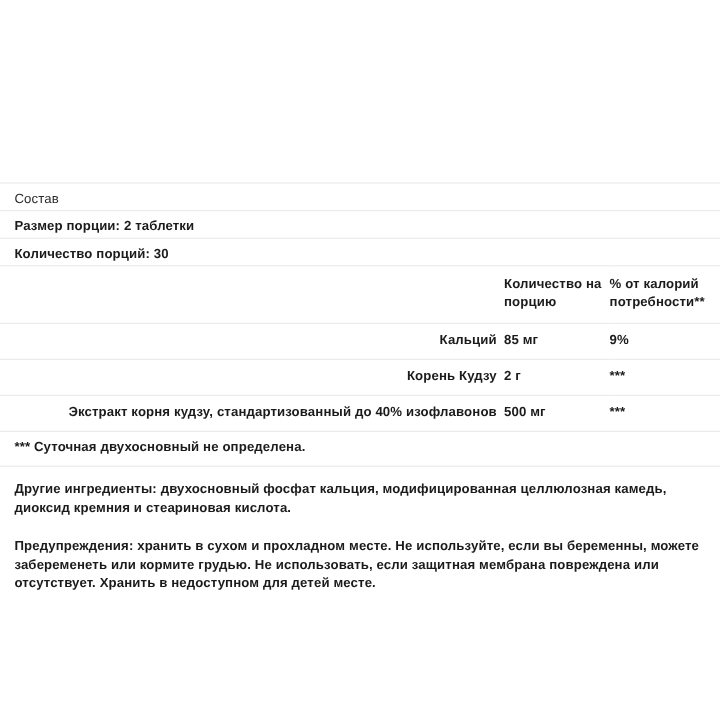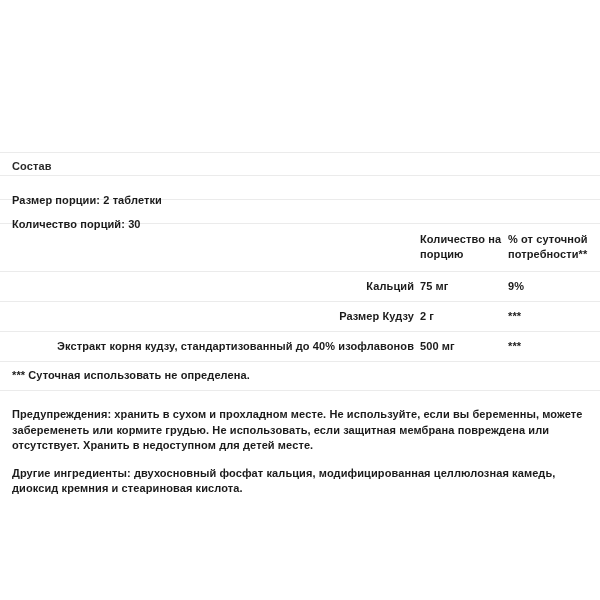--- a/index.html
+++ b/index.html
@@ -37,31 +37,31 @@
   .rule-row {
     border-top: 1px solid #ebebeb;
     box-sizing: border-box;
     padding: 6px 12px 6px 12px;
     font-size: 11px;
     line-height: 15px;
     letter-spacing: 0.1px;
   }
 
   .row-title {
-    font-weight: 700;
+    font-weight: 400;
     color: #2a2a2a;
     height: 23px;
     padding-top: 6px;
   }
 
   .row-strong {
     font-weight: 700;
     color: #1b1b1b;
     height: 23px;
-    padding-top: 17px;
+    padding-top: 6px;
   }
 
   
   table.facts {
     width: 600px;
     border-collapse: collapse;
     table-layout: fixed;
     font-size: 11px;
     padding-left: 40px;
   }
@@ -149,48 +149,48 @@
     <table class="facts">
       <colgroup>
         <col class="c-name">
         <col class="c-amt">
         <col class="c-dv">
       </colgroup>
       <thead>
         <tr>
           <th class="hdr-blank"></th>
           <th>Количество на порцию</th>
-          <th>% от суточной потребности**</th>
+          <th>% от калорий потребности**</th>
         </tr>
       </thead>
       <tbody>
         <tr>
           <td>Кальций</td>
-          <td>75 мг</td>
+          <td>85 мг</td>
           <td>9%</td>
         </tr>
         <tr>
-          <td>Размер Кудзу</td>
+          <td>Корень Кудзу</td>
           <td>2 г</td>
           <td>***</td>
         </tr>
         <tr>
           <td>Экстракт корня кудзу, стандартизованный до 40% изофлавонов</td>
           <td>500 мг</td>
           <td>***</td>
         </tr>
       </tbody>
     </table>
 
-    <div class="foot-note">*** Суточная использовать не определена.</div>
+    <div class="foot-note">*** Суточная двухосновный не определена.</div>
 
 
     <div class="panel-end"></div>
 
   </div>
 
   <div class="para-block">
+    <p class="para ingredients">Другие ингредиенты: двухосновный фосфат кальция, модифицированная целлюлозная камедь, диоксид кремния и стеариновая кислота.</p>
+
     <p class="para warnings">Предупреждения: хранить в сухом и прохладном месте. Не используйте, если вы беременны, можете забеременеть или кормите грудью. Не использовать, если защитная мембрана повреждена или отсутствует. Хранить в недоступном для детей месте.</p>
-
-    <p class="para ingredients">Другие ингредиенты: двухосновный фосфат кальция, модифицированная целлюлозная камедь, диоксид кремния и стеариновая кислота.</p>
   </div>
 
 </div>
 
 </body></html>

